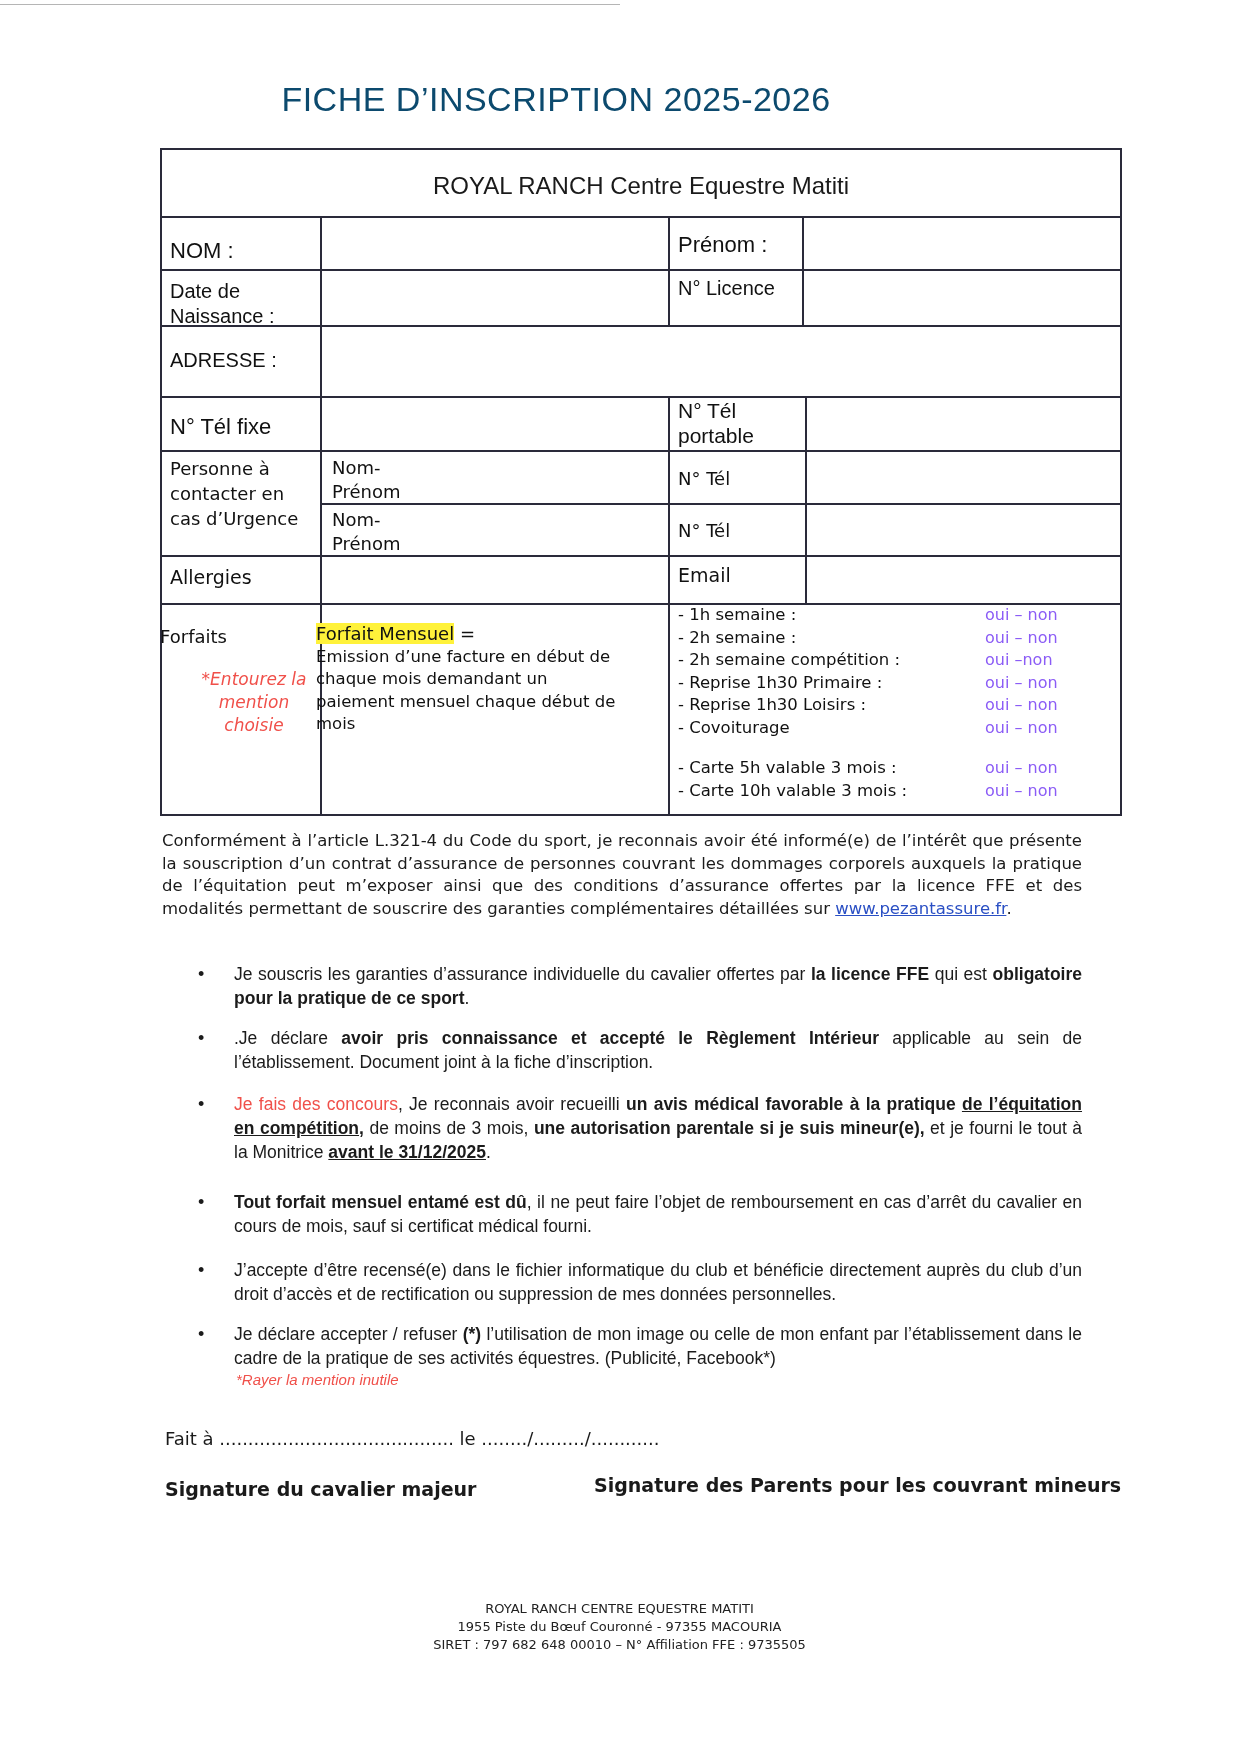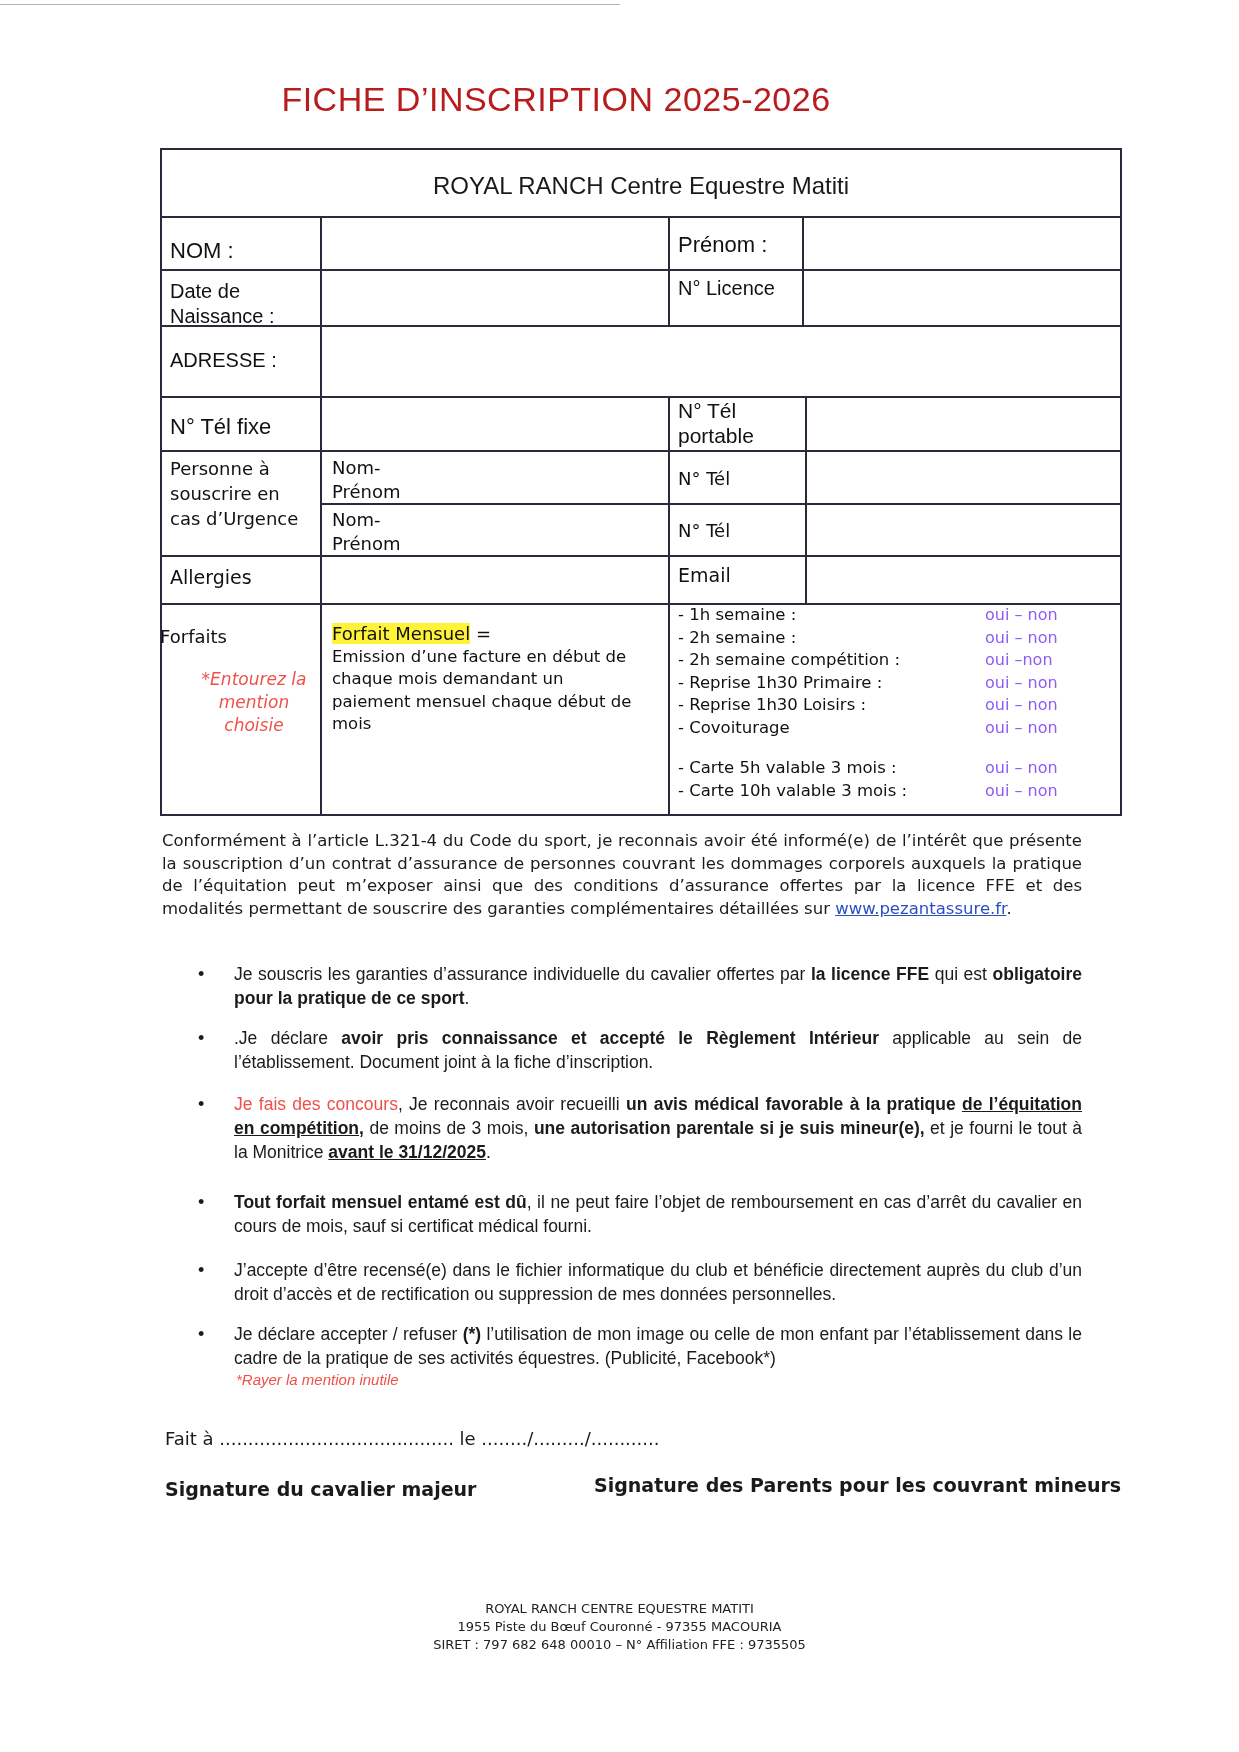--- a/index.html
+++ b/index.html
@@ -1,20 +1,20 @@
 <!DOCTYPE html>
 <html><head>
 <meta charset="utf-8">
 <style>
   html, body { margin: 0; padding: 0; background: #ffffff; }
   body { width: 1239px; height: 1752px; position: relative; overflow: hidden;
          font-family: "DejaVu Sans", sans-serif; color: #1a1a1a; }
   .topline { position: absolute; left: 0; top: 4px; width: 620px; height: 1px; background: #b5b5b5; }
   .doc-title { position: absolute; left: 0; width: 1112px; top: 80px; text-align: center;
-               font-family: "Liberation Sans", sans-serif; font-size: 34px; letter-spacing: 0.5px; color: #b91c1c; }
+               font-family: "Liberation Sans", sans-serif; font-size: 34px; letter-spacing: 0.5px; color: #0c4a6e; }
   .form-box { position: absolute; left: 160px; top: 148px; width: 962px; height: 668px; }
   .hl { position: absolute; height: 1.5px; background: #2a2a3a; }
   .vl { position: absolute; width: 1.5px; background: #2a2a3a; }
   .cell { position: absolute; font-family: "Liberation Sans", sans-serif; color: #111; }
   .lbl { font-size: 22px; }
   .lbl2 { font-size: 20px; line-height: 25px; }
   .club-name { position: absolute; left: 0; width: 962px; top: 24px; text-align: center; font-family: "Liberation Sans", sans-serif; font-size: 24px; }
   .hilite { background: #fff23a; }
   .red { color: #f0504a; }
   .red-italic { color: #f0504a; font-style: italic; }
@@ -83,21 +83,21 @@
   <div class="cell lbl" style="left:10px;top:266px;">N° Tél fixe</div>
   <div class="cell" style="left:162px;top:250px;width:345px;height:51px;"></div>
   <div class="cell" style="left:518px;top:250px;font-size:21px;line-height:25px;">
     <div>N° Tél</div>
     <div>portable</div>
   </div>
   <div class="cell" style="left:647px;top:250px;width:312px;height:51px;"></div>
 
   <div class="cell" style="left:10px;top:308px;font-family:'DejaVu Sans',sans-serif;font-size:18px;line-height:25px;">
     <div>Personne à</div>
-    <div>souscrire en</div>
+    <div>contacter en</div>
     <div>cas d’Urgence</div>
   </div>
   <div class="cell" style="left:172px;top:308px;font-family:'DejaVu Sans',sans-serif;font-size:18px;line-height:24px;">
     <div>Nom-</div>
     <div>Prénom</div>
   </div>
   <div class="cell" style="left:172px;top:360px;font-family:'DejaVu Sans',sans-serif;font-size:18px;line-height:24px;">
     <div>Nom-</div>
     <div>Prénom</div>
   </div>
@@ -110,21 +110,21 @@
   <div class="cell" style="left:162px;top:409px;width:345px;height:45px;"></div>
   <div class="cell" style="left:518px;top:416px;font-family:'DejaVu Sans',sans-serif;font-size:19px;">Email</div>
   <div class="cell" style="left:647px;top:409px;width:312px;height:45px;"></div>
 
   <div class="cell" style="left:0;top:478px;width:160px;font-family:'DejaVu Sans',sans-serif;font-size:18px;">Forfaits</div>
   <div class="cell red-italic" style="left:0;top:520px;width:188px;text-align:center;font-family:'DejaVu Sans',sans-serif;font-size:17px;line-height:23px;">
     <div>*Entourez la</div>
     <div>mention</div>
     <div>choisie</div>
   </div>
-  <div class="cell" style="left:172px;top:475px;width:330px;font-family:'DejaVu Sans',sans-serif;font-size:16.5px;line-height:22.5px;">
+  <div class="cell" style="left:156px;top:475px;width:330px;font-family:'DejaVu Sans',sans-serif;font-size:16.5px;line-height:22.5px;">
     <div style="font-size:18px;"><span class="hilite">Forfait Mensuel</span><span> =</span></div>
     <div>Emission d’une facture en début de</div>
     <div>chaque mois demandant un</div>
     <div>paiement mensuel chaque début de</div>
     <div>mois</div>
   </div>
 
   <div class="cell opt-list" style="left:518px;top:456px;">
     <div><span>- 1h semaine :</span></div>
     <div><span>- 2h semaine :</span></div>

